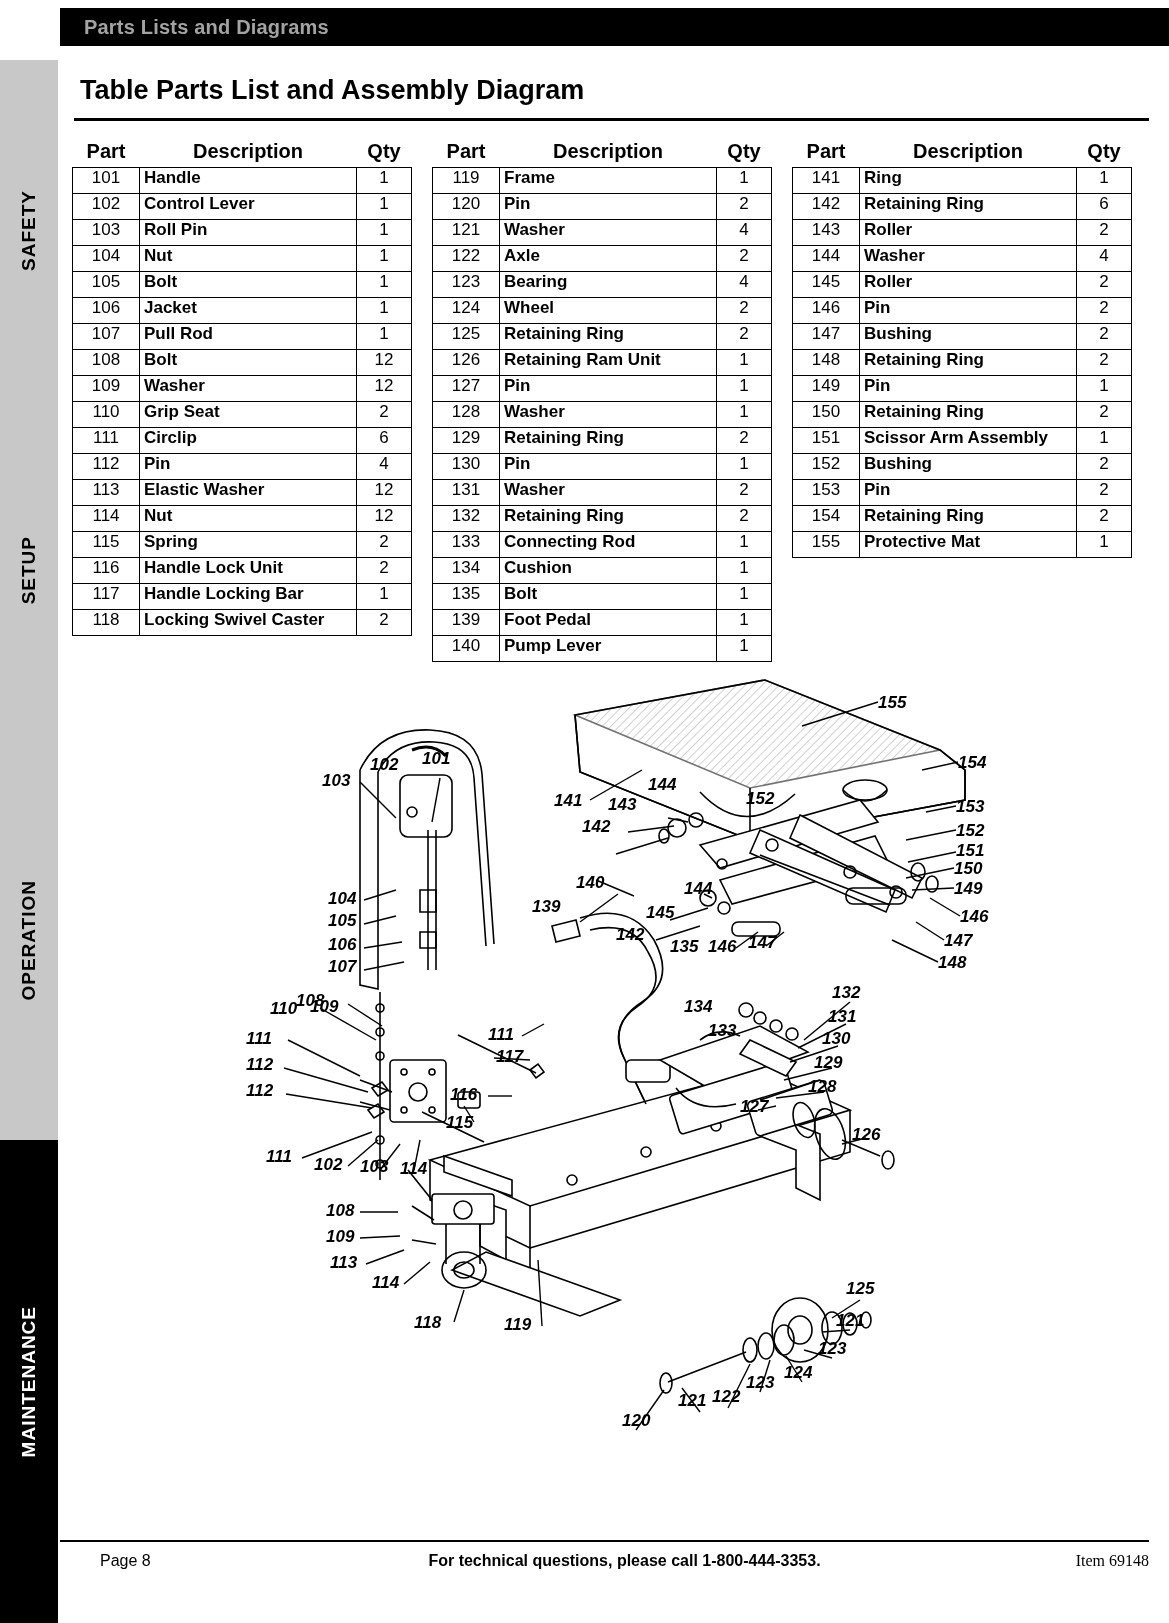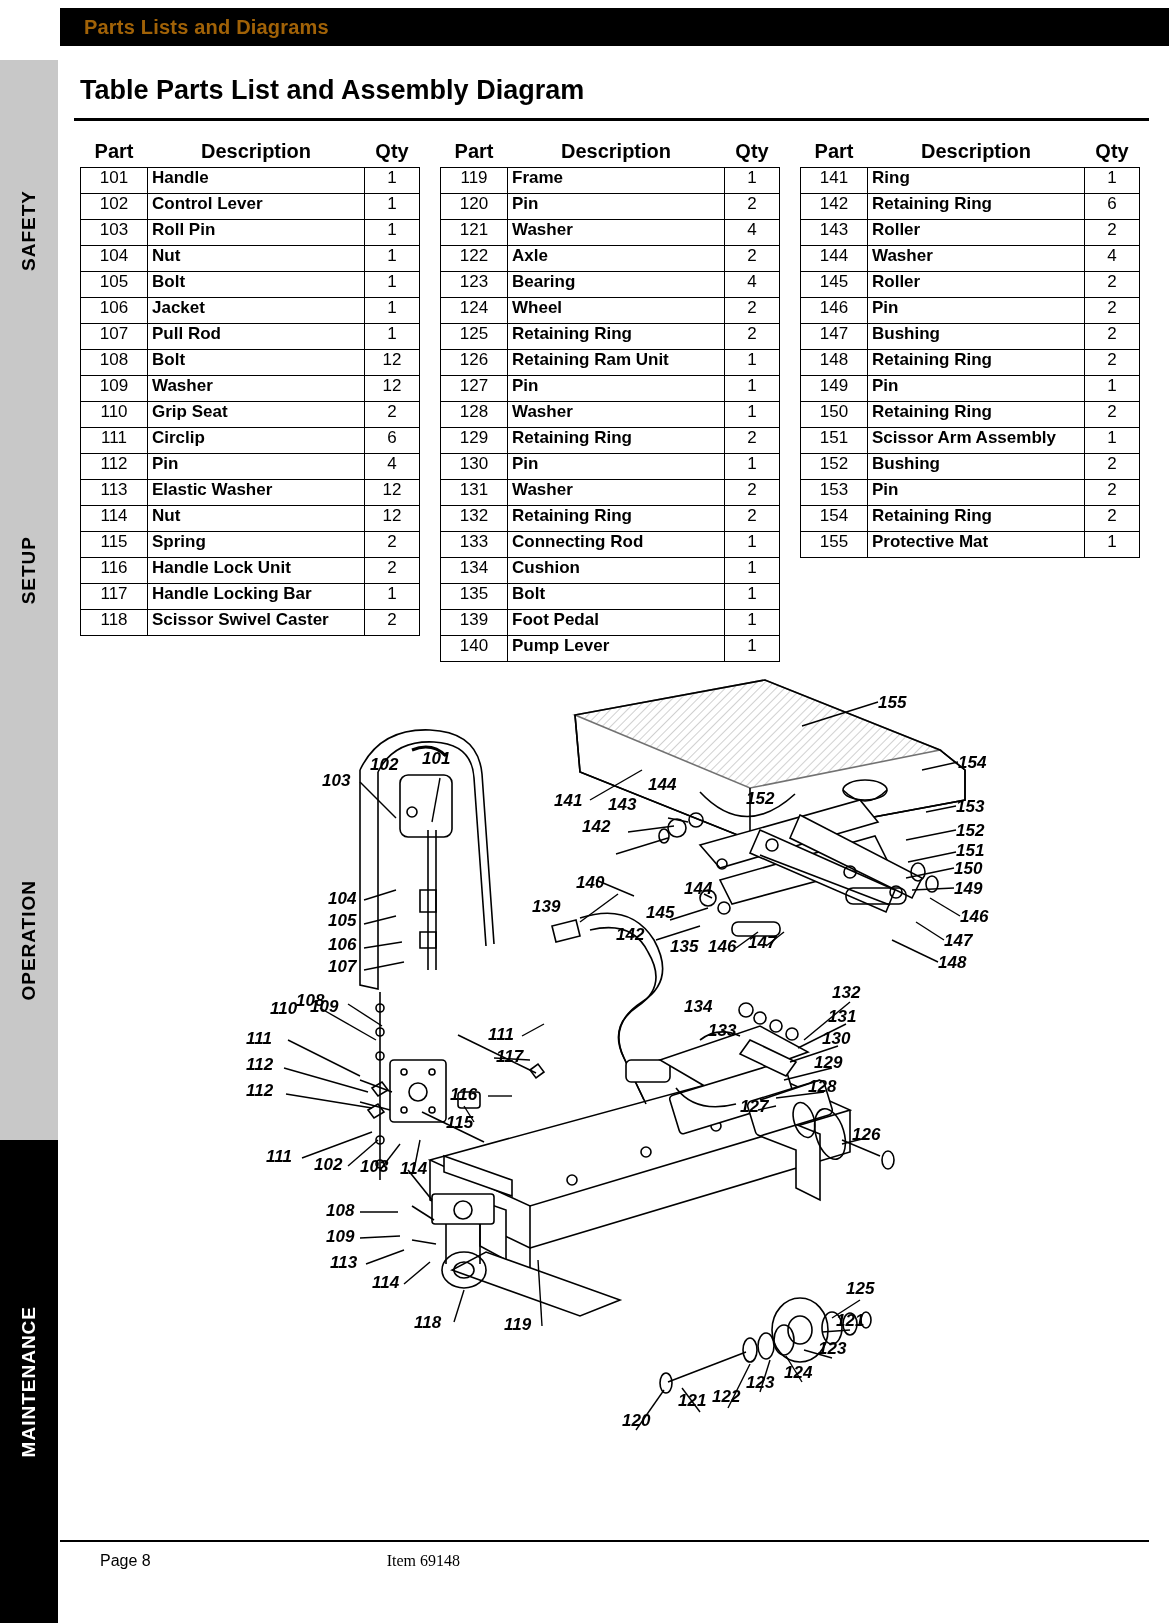--- a/index.html
+++ b/index.html
@@ -17,21 +17,21 @@
   }
 
   
   .header-bar {
     position: absolute;
     left: 60px;
     top: 8px;
     width: 1109px;
     height: 38px;
     background: #000;
-    color: #a16207;
+    color: #a3a3a3;
     display: flex;
     align-items: center;
   }
   .header-bar .title {
     font-size: 20px;
     font-weight: bold;
     margin-left: 24px;
     letter-spacing: 0.2px;
   }
 
@@ -75,21 +75,21 @@
     left: 74px;
     top: 118px;
     width: 1075px;
     height: 3px;
     background: #000;
   }
 
   
   .parts-tables {
     position: absolute;
-    left: 80px;
+    left: 72px;
     top: 140px;
     width: 1075px;
     display: flex;
     gap: 20px;
     align-items: flex-start;
   }
   .parts-col { width: 340px; }
   table.parts {
     border-collapse: collapse;
     width: 100%;
@@ -265,21 +265,21 @@
             <td class="desc">Handle Lock Unit</td>
             <td class="qty">2</td>
           </tr>
           <tr>
             <td class="num">117</td>
             <td class="desc">Handle Locking Bar</td>
             <td class="qty">1</td>
           </tr>
           <tr>
             <td class="num">118</td>
-            <td class="desc">Scissor Swivel Caster</td>
+            <td class="desc">Locking Swivel Caster</td>
             <td class="qty">2</td>
           </tr>
         </tbody>
     </table>
   </div>
 
   <div class="parts-col">
     <table class="parts">
       <thead>
         <tr class="hdr-row">
@@ -761,14 +761,15 @@
     <text x="436" y="422">117</text>
     <text x="390" y="460">116</text>
     <text x="386" y="488">115</text>
   </g>
 </svg>
 </div>
 
 <div class="footer-rule"></div>
 <div class="footer">
   <div class="page-num">Page 8</div>
+  <div class="tech">For technical questions, please call 1-800-444-3353.</div>
   <div class="item">Item 69148</div>
 </div>
 
 </body></html>

